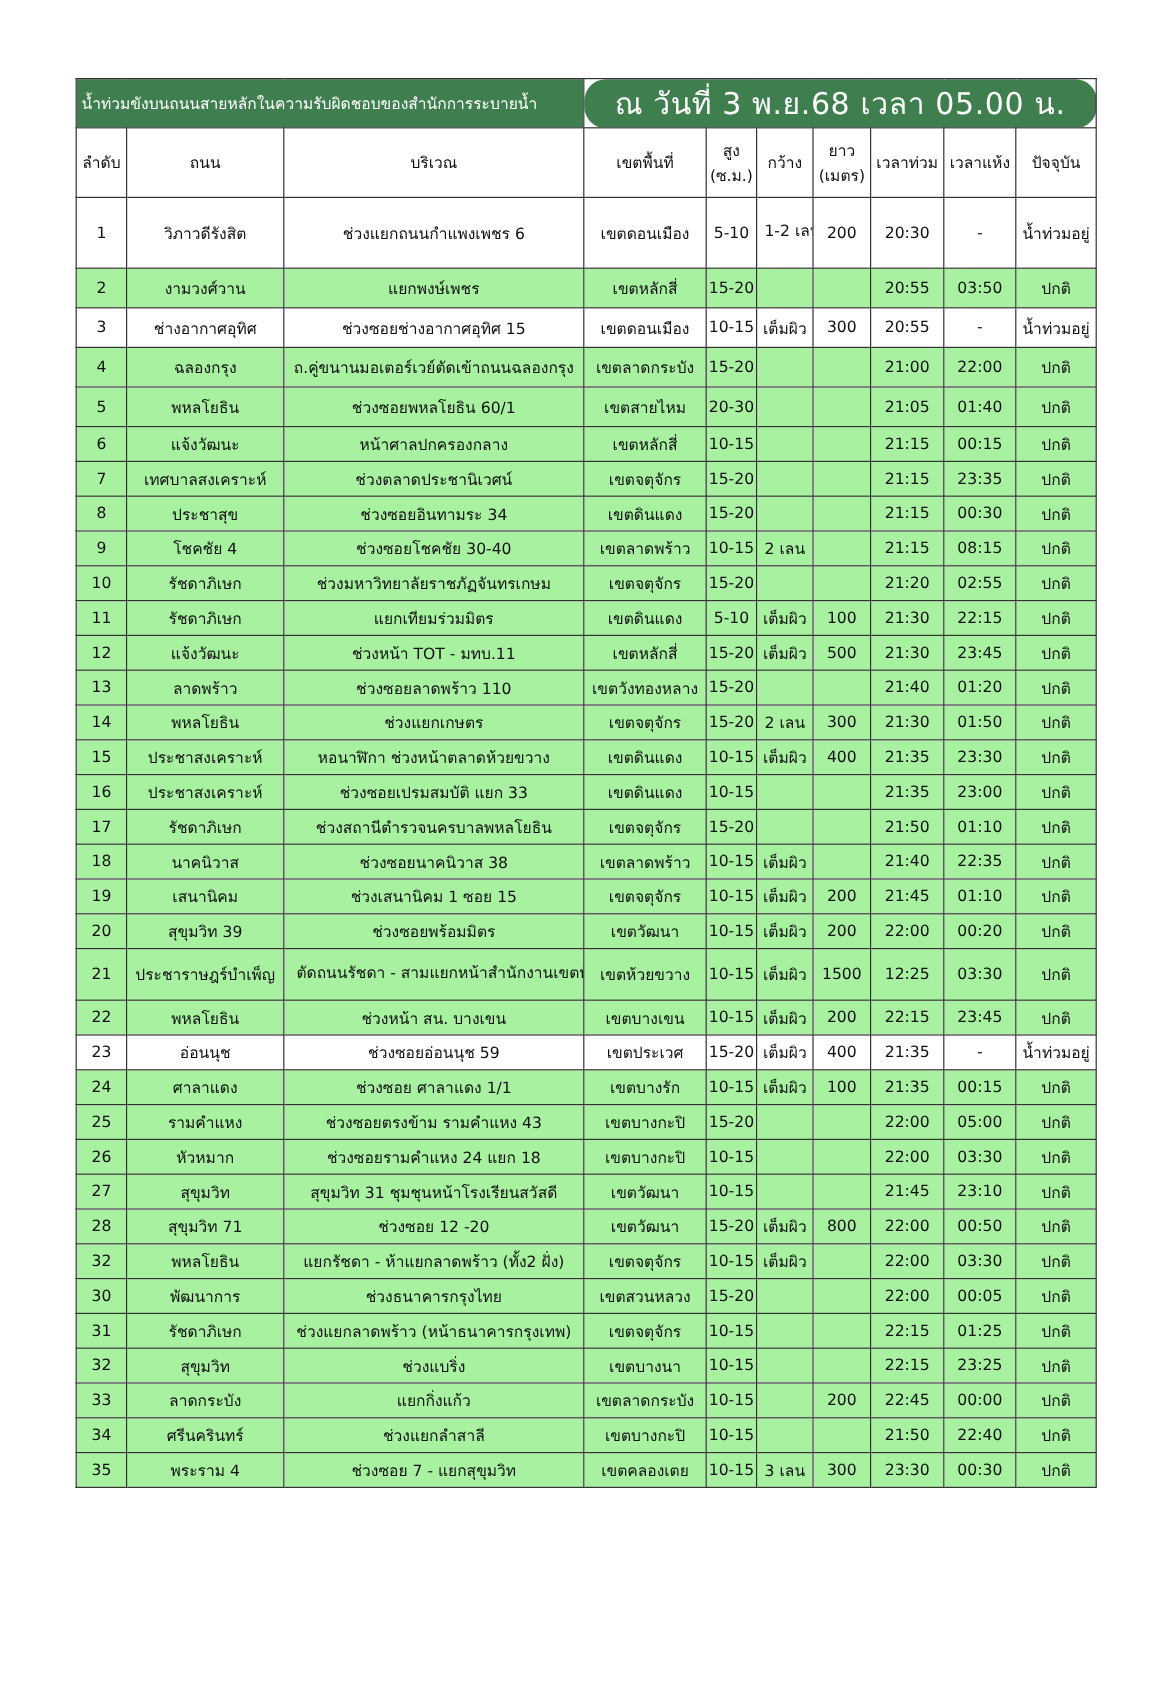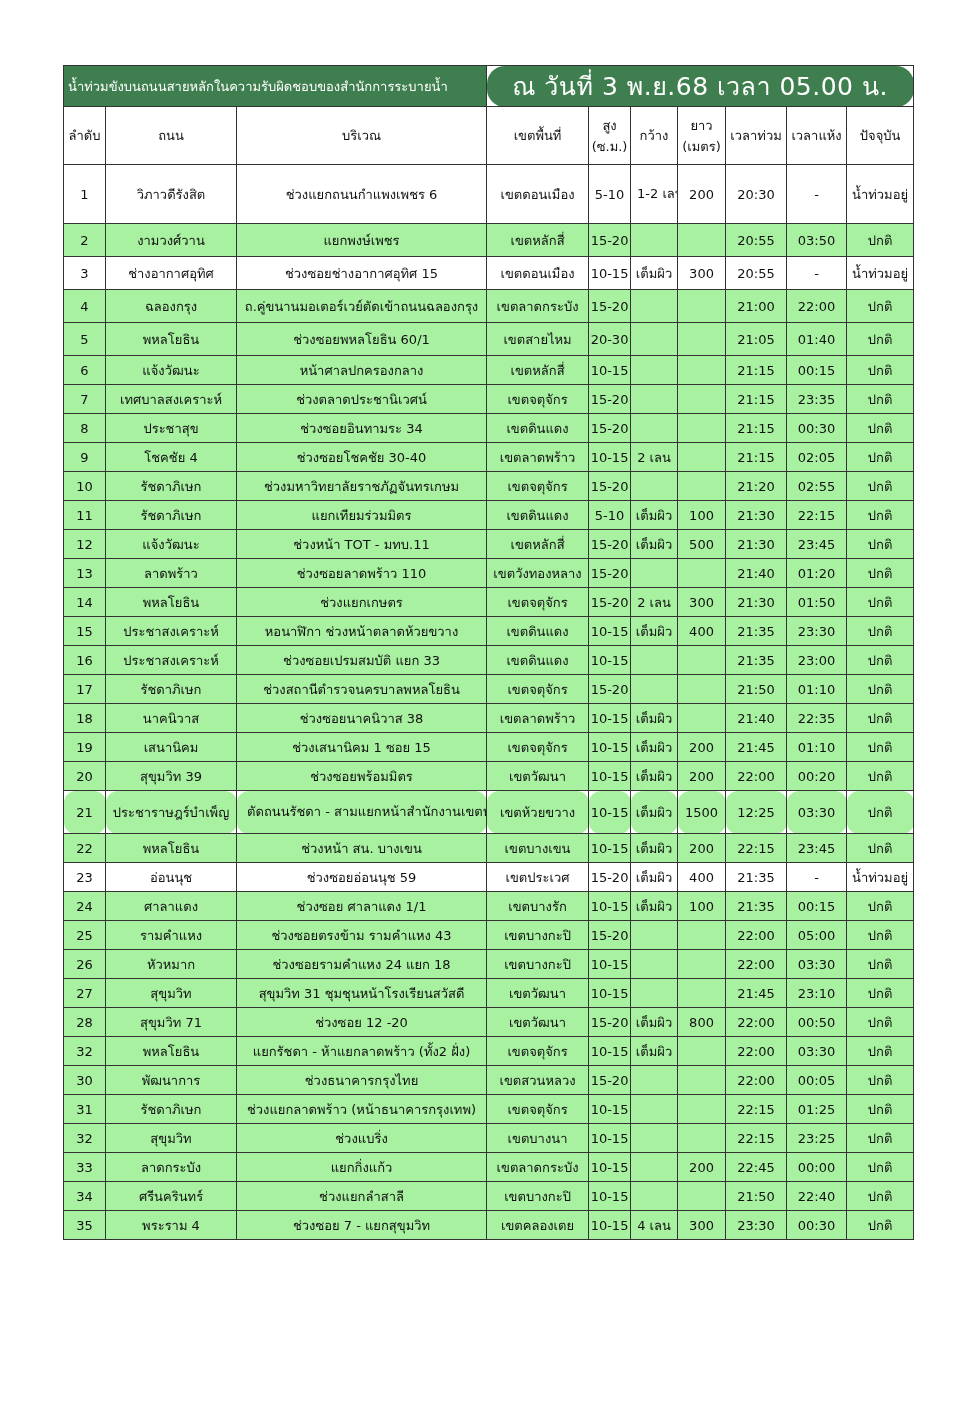--- a/index.html
+++ b/index.html
@@ -8,21 +8,21 @@
   #sheet td,#sheet th{border:1px solid #333;padding:0;text-align:center;vertical-align:middle;font-size:13px;color:#111;overflow:hidden;white-space:nowrap;font-weight:normal;}
   .titlebar td{background:#3f7f4f;color:#fff !important;height:34px;}
   .title-left{font-size:13px !important;text-align:left !important;padding-left:4px !important;color:#fff !important;}
   .title-right{font-size:25px !important;color:#fff !important;letter-spacing:0.5px;border-radius:18px;}
   .colhead th{background:#fff;height:57px;font-size:13px;}
   tr.white td{background:#ffffff;}
   tr.green td{background:#a7f1a0;}
   tr.r-tall td{height:58px;}
   tr.r-mid td{height:32px;}
   tr.r-std td{height:28px;}
-  tr.r-two td{height:42px;border-radius:12px;}
+  tr.r-two td{height:42px;}
   td.wrap{white-space:normal;line-height:22px;}
   tr.thick-top td{border-top:2px solid #222;}
 </style>
 </head>
 <body>
 
 <table id="sheet">
   <colgroup>
     <col style="width:42px">
       <col style="width:131px">
@@ -152,21 +152,21 @@
       </tr>
       <tr class="green r-std">
         <td>9</td>
         <td>โชคชัย 4</td>
         <td>ช่วงซอยโชคชัย 30-40</td>
         <td>เขตลาดพร้าว</td>
         <td>10-15</td>
         <td>2 เลน</td>
         <td></td>
         <td>21:15</td>
-        <td>02:05</td>
+        <td>08:15</td>
         <td>ปกติ</td>
       </tr>
       <tr class="green r-std">
         <td>10</td>
         <td>รัชดาภิเษก</td>
         <td>ช่วงมหาวิทยาลัยราชภัฏจันทรเกษม</td>
         <td>เขตจตุจักร</td>
         <td>15-20</td>
         <td></td>
         <td></td>
@@ -461,20 +461,20 @@
         <td>21:50</td>
         <td>22:40</td>
         <td>ปกติ</td>
       </tr>
       <tr class="green r-std">
         <td>35</td>
         <td>พระราม 4</td>
         <td>ช่วงซอย 7 - แยกสุขุมวิท</td>
         <td>เขตคลองเตย</td>
         <td>10-15</td>
-        <td>4 เลน</td>
+        <td>3 เลน</td>
         <td>300</td>
         <td>23:30</td>
         <td>00:30</td>
         <td>ปกติ</td>
       </tr>
     </tbody>
 </table>
 
 </body></html>

